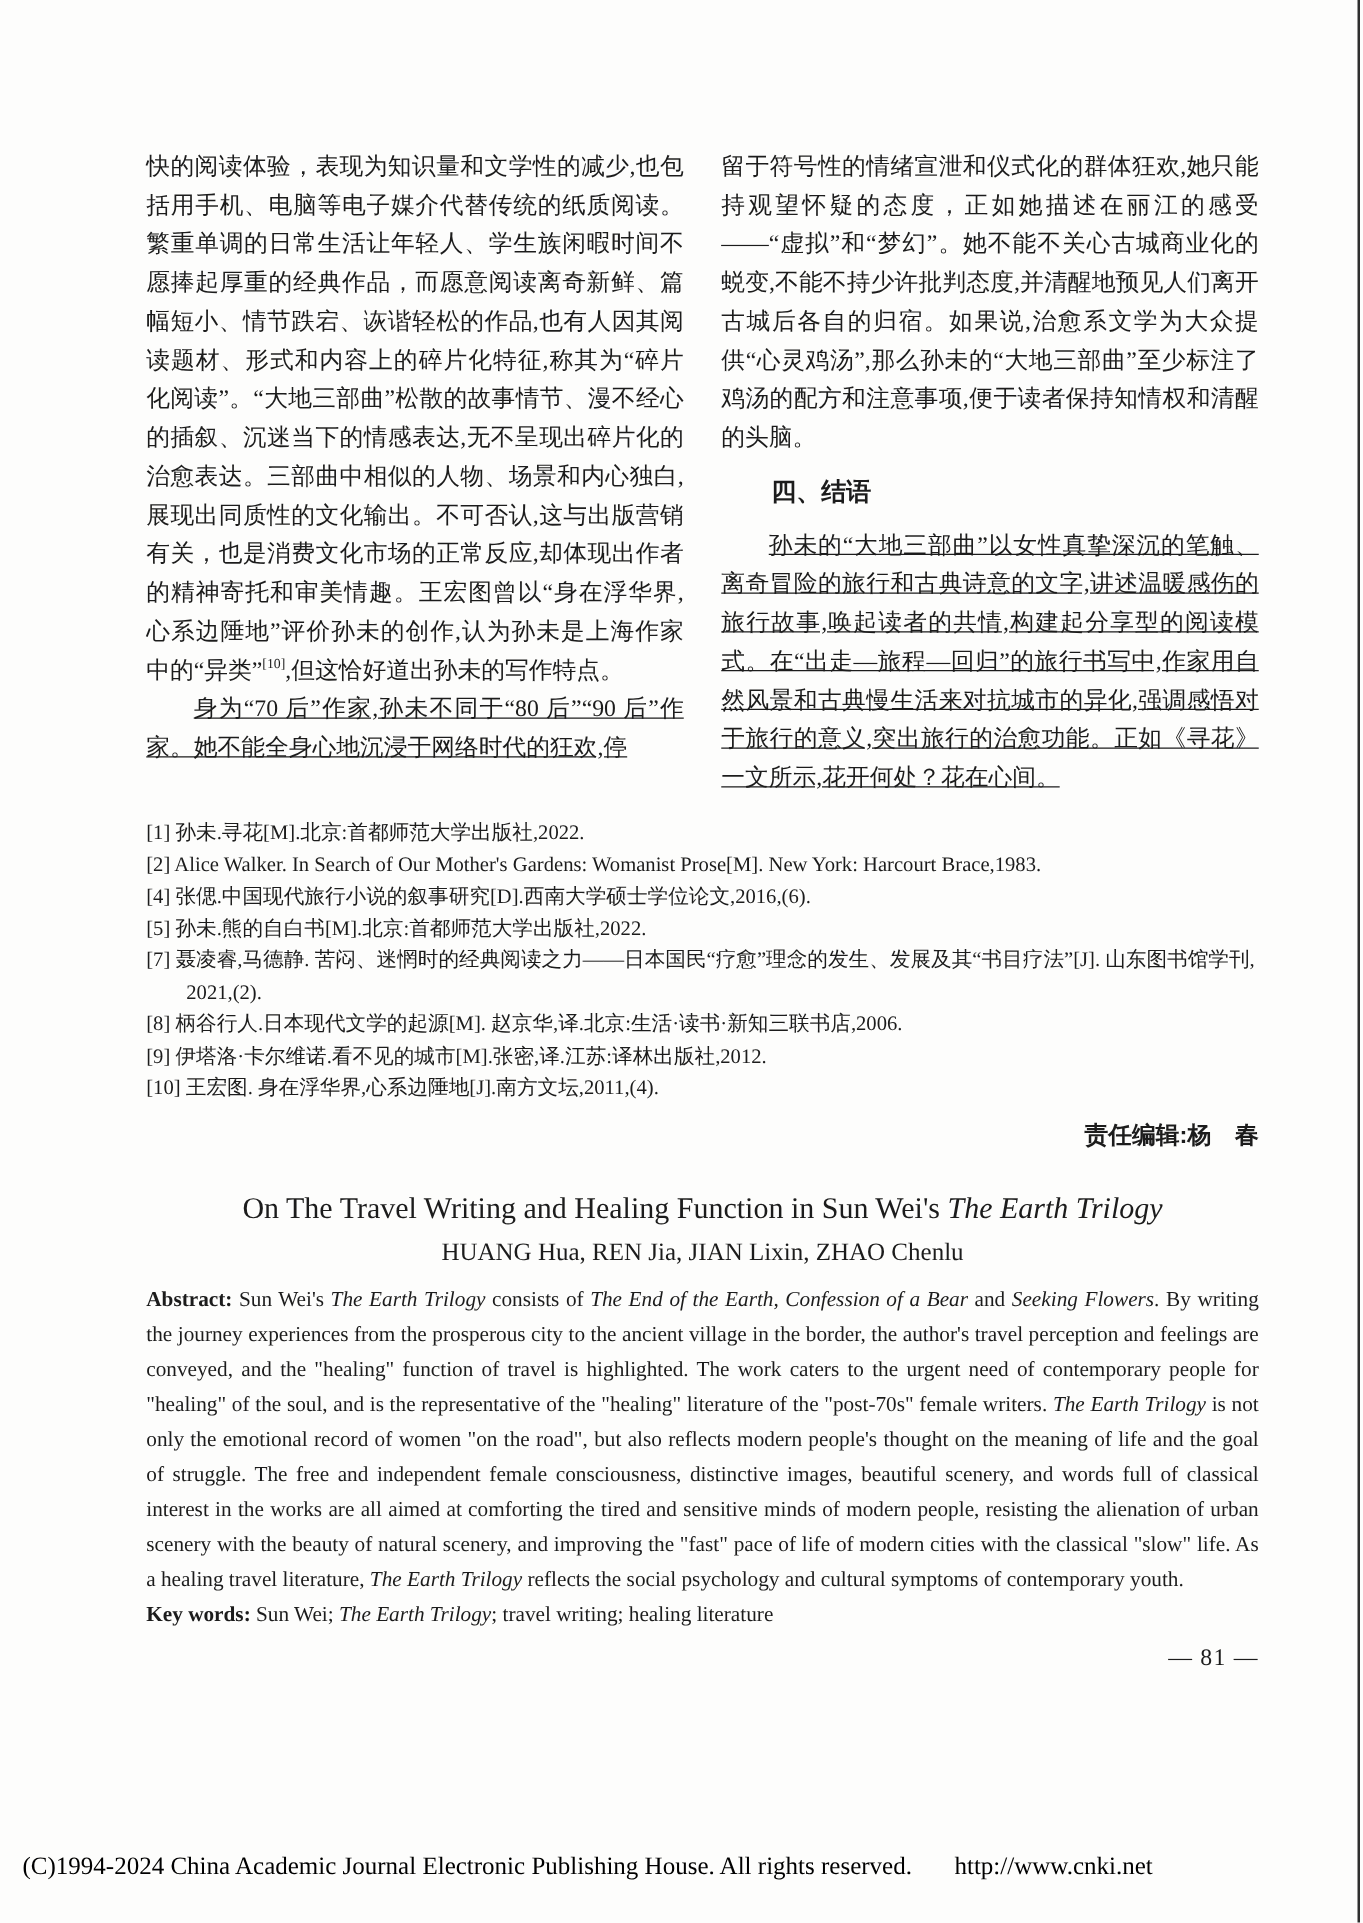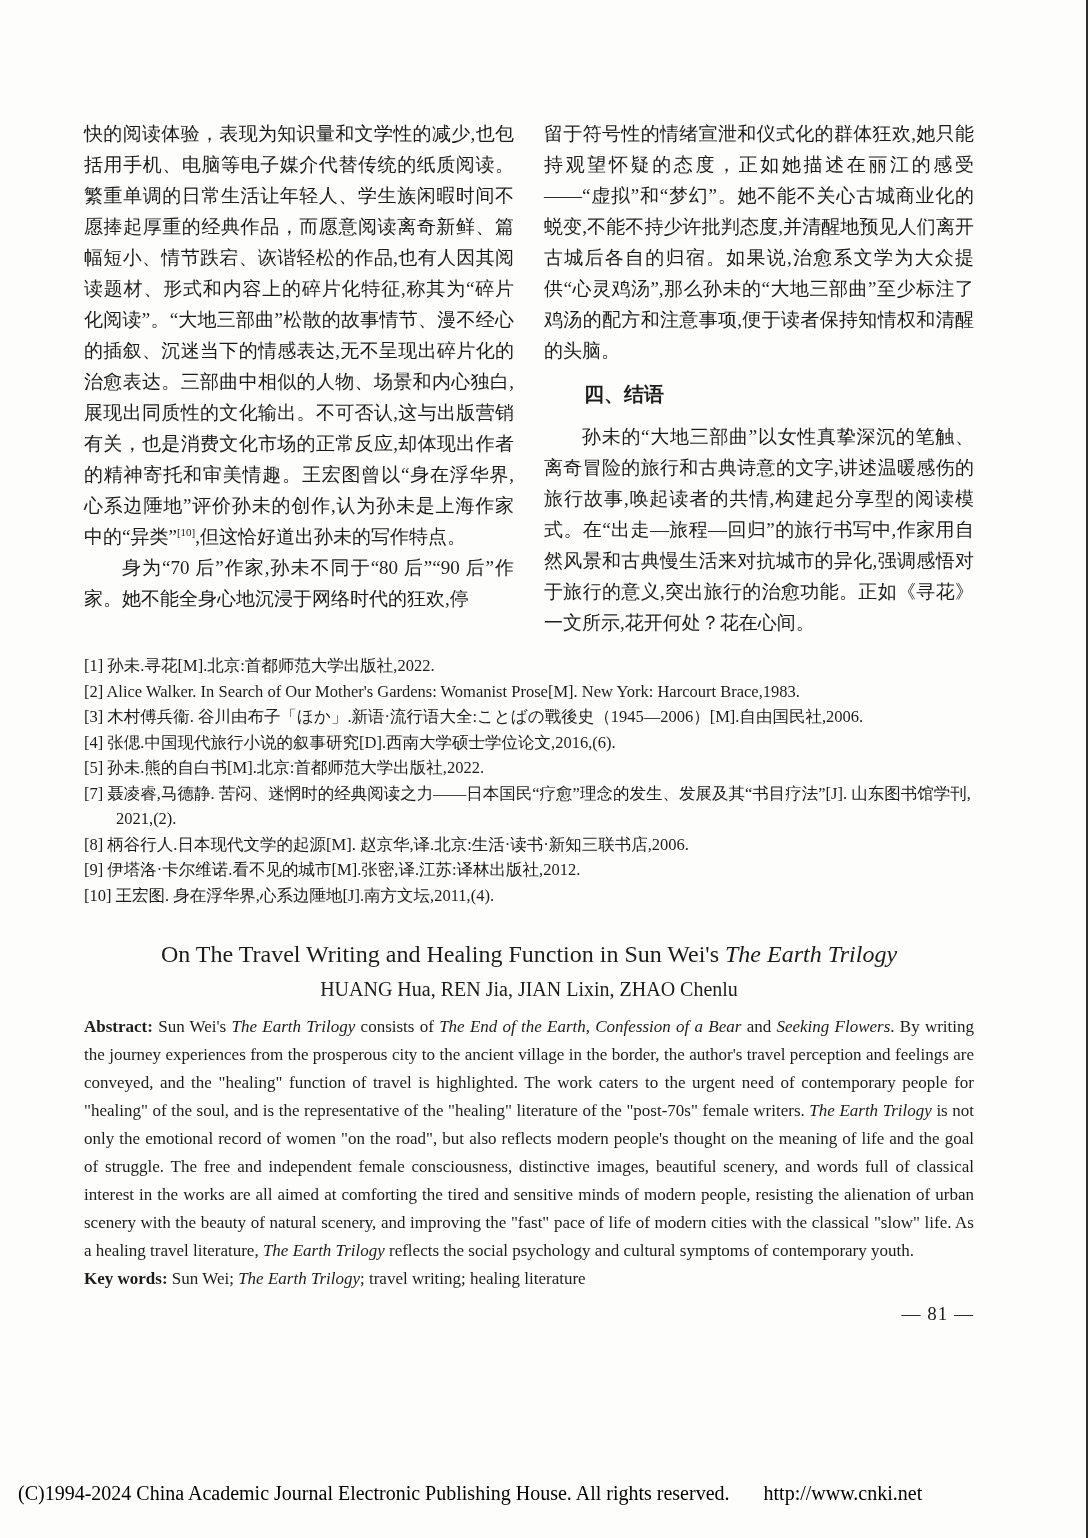--- a/index.html
+++ b/index.html
@@ -2,25 +2,25 @@
 <html><head>
 <meta charset="utf-8">
 <style>
   html,body{margin:0;padding:0;}
   body{
     width:1090px;height:1538px;position:relative;overflow:hidden;
     background:#fdfdfc;color:#1c1c1c;
     font-family:"Liberation Serif","DejaVu Serif",serif;
   }
   .edge-line{position:absolute;top:0;bottom:0;right:2px;width:2px;background:#2e2e2e;}
-  .content{position:absolute;left:84px;top:118px;width:890px;}
+  .content{position:absolute;left:117px;top:118px;width:890px;}
   .columns{display:flex;gap:30px;}
   .col{width:430px;font-size:19px;line-height:31px;text-align:justify;}
   .col p{margin:0;}
-  .p-indent{text-indent:2em;}
+  .p-indent{text-indent:2em;text-decoration:underline;}
   sup{font-size:11px;line-height:0;vertical-align:super;}
   .sec-heading{
     font-family:"Liberation Sans","DejaVu Sans",sans-serif;
     font-weight:bold;font-size:20px;margin:13px 0 11px;padding-left:2em;
   }
   .refs{margin-top:15px;font-size:16.5px;line-height:25.5px;}
   .refs-heading{
     font-family:"Liberation Sans","DejaVu Sans",sans-serif;
     font-weight:bold;font-size:18px;letter-spacing:2.5px;margin-bottom:4px;
   }
@@ -57,29 +57,29 @@
       <div class="col">
         <p>留于符号性的情绪宣泄和仪式化的群体狂欢,她只能持观望怀疑的态度，正如她描述在丽江的感受——“虚拟”和“梦幻”。她不能不关心古城商业化的蜕变,不能不持少许批判态度,并清醒地预见人们离开古城后各自的归宿。如果说,治愈系文学为大众提供“心灵鸡汤”,那么孙未的“大地三部曲”至少标注了鸡汤的配方和注意事项,便于读者保持知情权和清醒的头脑。</p>
         <div class="sec-heading">四、结语</div>
         <p class="p-indent">孙未的“大地三部曲”以女性真挚深沉的笔触、离奇冒险的旅行和古典诗意的文字,讲述温暖感伤的旅行故事,唤起读者的共情,构建起分享型的阅读模式。在“出走—旅程—回归”的旅行书写中,作家用自然风景和古典慢生活来对抗城市的异化,强调感悟对于旅行的意义,突出旅行的治愈功能。正如《寻花》一文所示,花开何处？花在心间。</p>
       </div>
     </div>
 
     <div class="refs">
       <p class="ref">[1] 孙未.寻花[M].北京:首都师范大学出版社,2022.</p>
       <p class="ref">[2] Alice Walker. In Search of Our Mother's Gardens: Womanist Prose[M]. New York: Harcourt Brace,1983.</p>
-      <p class="ref">[3] 木村傅兵衞. 谷川由布子「ほか」.新语·流行语大全:ことばの戰後史（1945—2006）[M].自由国民社,2006.</p>
       <p class="ref">[4] 张偲.中国现代旅行小说的叙事研究[D].西南大学硕士学位论文,2016,(6).</p>
       <p class="ref">[5] 孙未.熊的自白书[M].北京:首都师范大学出版社,2022.</p>
       <p class="ref">[7] 聂凌睿,马德静. 苦闷、迷惘时的经典阅读之力——日本国民“疗愈”理念的发生、发展及其“书目疗法”[J]. 山东图书馆学刊, 2021,(2).</p>
       <p class="ref">[8] 柄谷行人.日本现代文学的起源[M]. 赵京华,译.北京:生活·读书·新知三联书店,2006.</p>
       <p class="ref">[9] 伊塔洛·卡尔维诺.看不见的城市[M].张密,译.江苏:译林出版社,2012.</p>
       <p class="ref">[10] 王宏图. 身在浮华界,心系边陲地[J].南方文坛,2011,(4).</p>
     </div>
 
+    <div class="editor">责任编辑:杨　春</div>
 
     <div class="english">
       <div class="en-title"><span>On The Travel Writing and Healing Function in Sun Wei's </span><span style="font-style: italic;">The Earth Trilogy</span></div>
       <div class="en-authors">HUANG Hua, REN Jia, JIAN Lixin, ZHAO Chenlu</div>
       <p class="en-abstract"><span style="font-weight: bold;">Abstract: </span><span>Sun Wei's </span><span style="font-style: italic;">The Earth Trilogy</span><span> consists of </span><span style="font-style: italic;">The End of the Earth, Confession of a Bear</span><span> and </span><span style="font-style: italic;">Seeking Flowers</span><span>. By writing the journey experiences from the prosperous city to the ancient village in the border, the author's travel perception and feelings are conveyed, and the "healing" function of travel is highlighted. The work caters to the urgent need of contemporary people for "healing" of the soul, and is the representative of the "healing" literature of the "post-70s" female writers. </span><span style="font-style: italic;">The Earth Trilogy</span><span> is not only the emotional record of women "on the road", but also reflects modern people's thought on the meaning of life and the goal of struggle. The free and independent female consciousness, distinctive images, beautiful scenery, and words full of classical interest in the works are all aimed at comforting the tired and sensitive minds of modern people, resisting the alienation of urban scenery with the beauty of natural scenery, and improving the "fast" pace of life of modern cities with the classical "slow" life. As a healing travel literature, </span><span style="font-style: italic;">The Earth Trilogy</span><span> reflects the social psychology and cultural symptoms of contemporary youth.</span></p>
       <p class="en-keywords"><span style="font-weight: bold;">Key words: </span><span>Sun Wei; </span><span style="font-style: italic;">The Earth Trilogy</span><span>; travel writing; healing literature</span></p>
     </div>
 
     <div class="page-num">— 81 —</div>
   </div>

